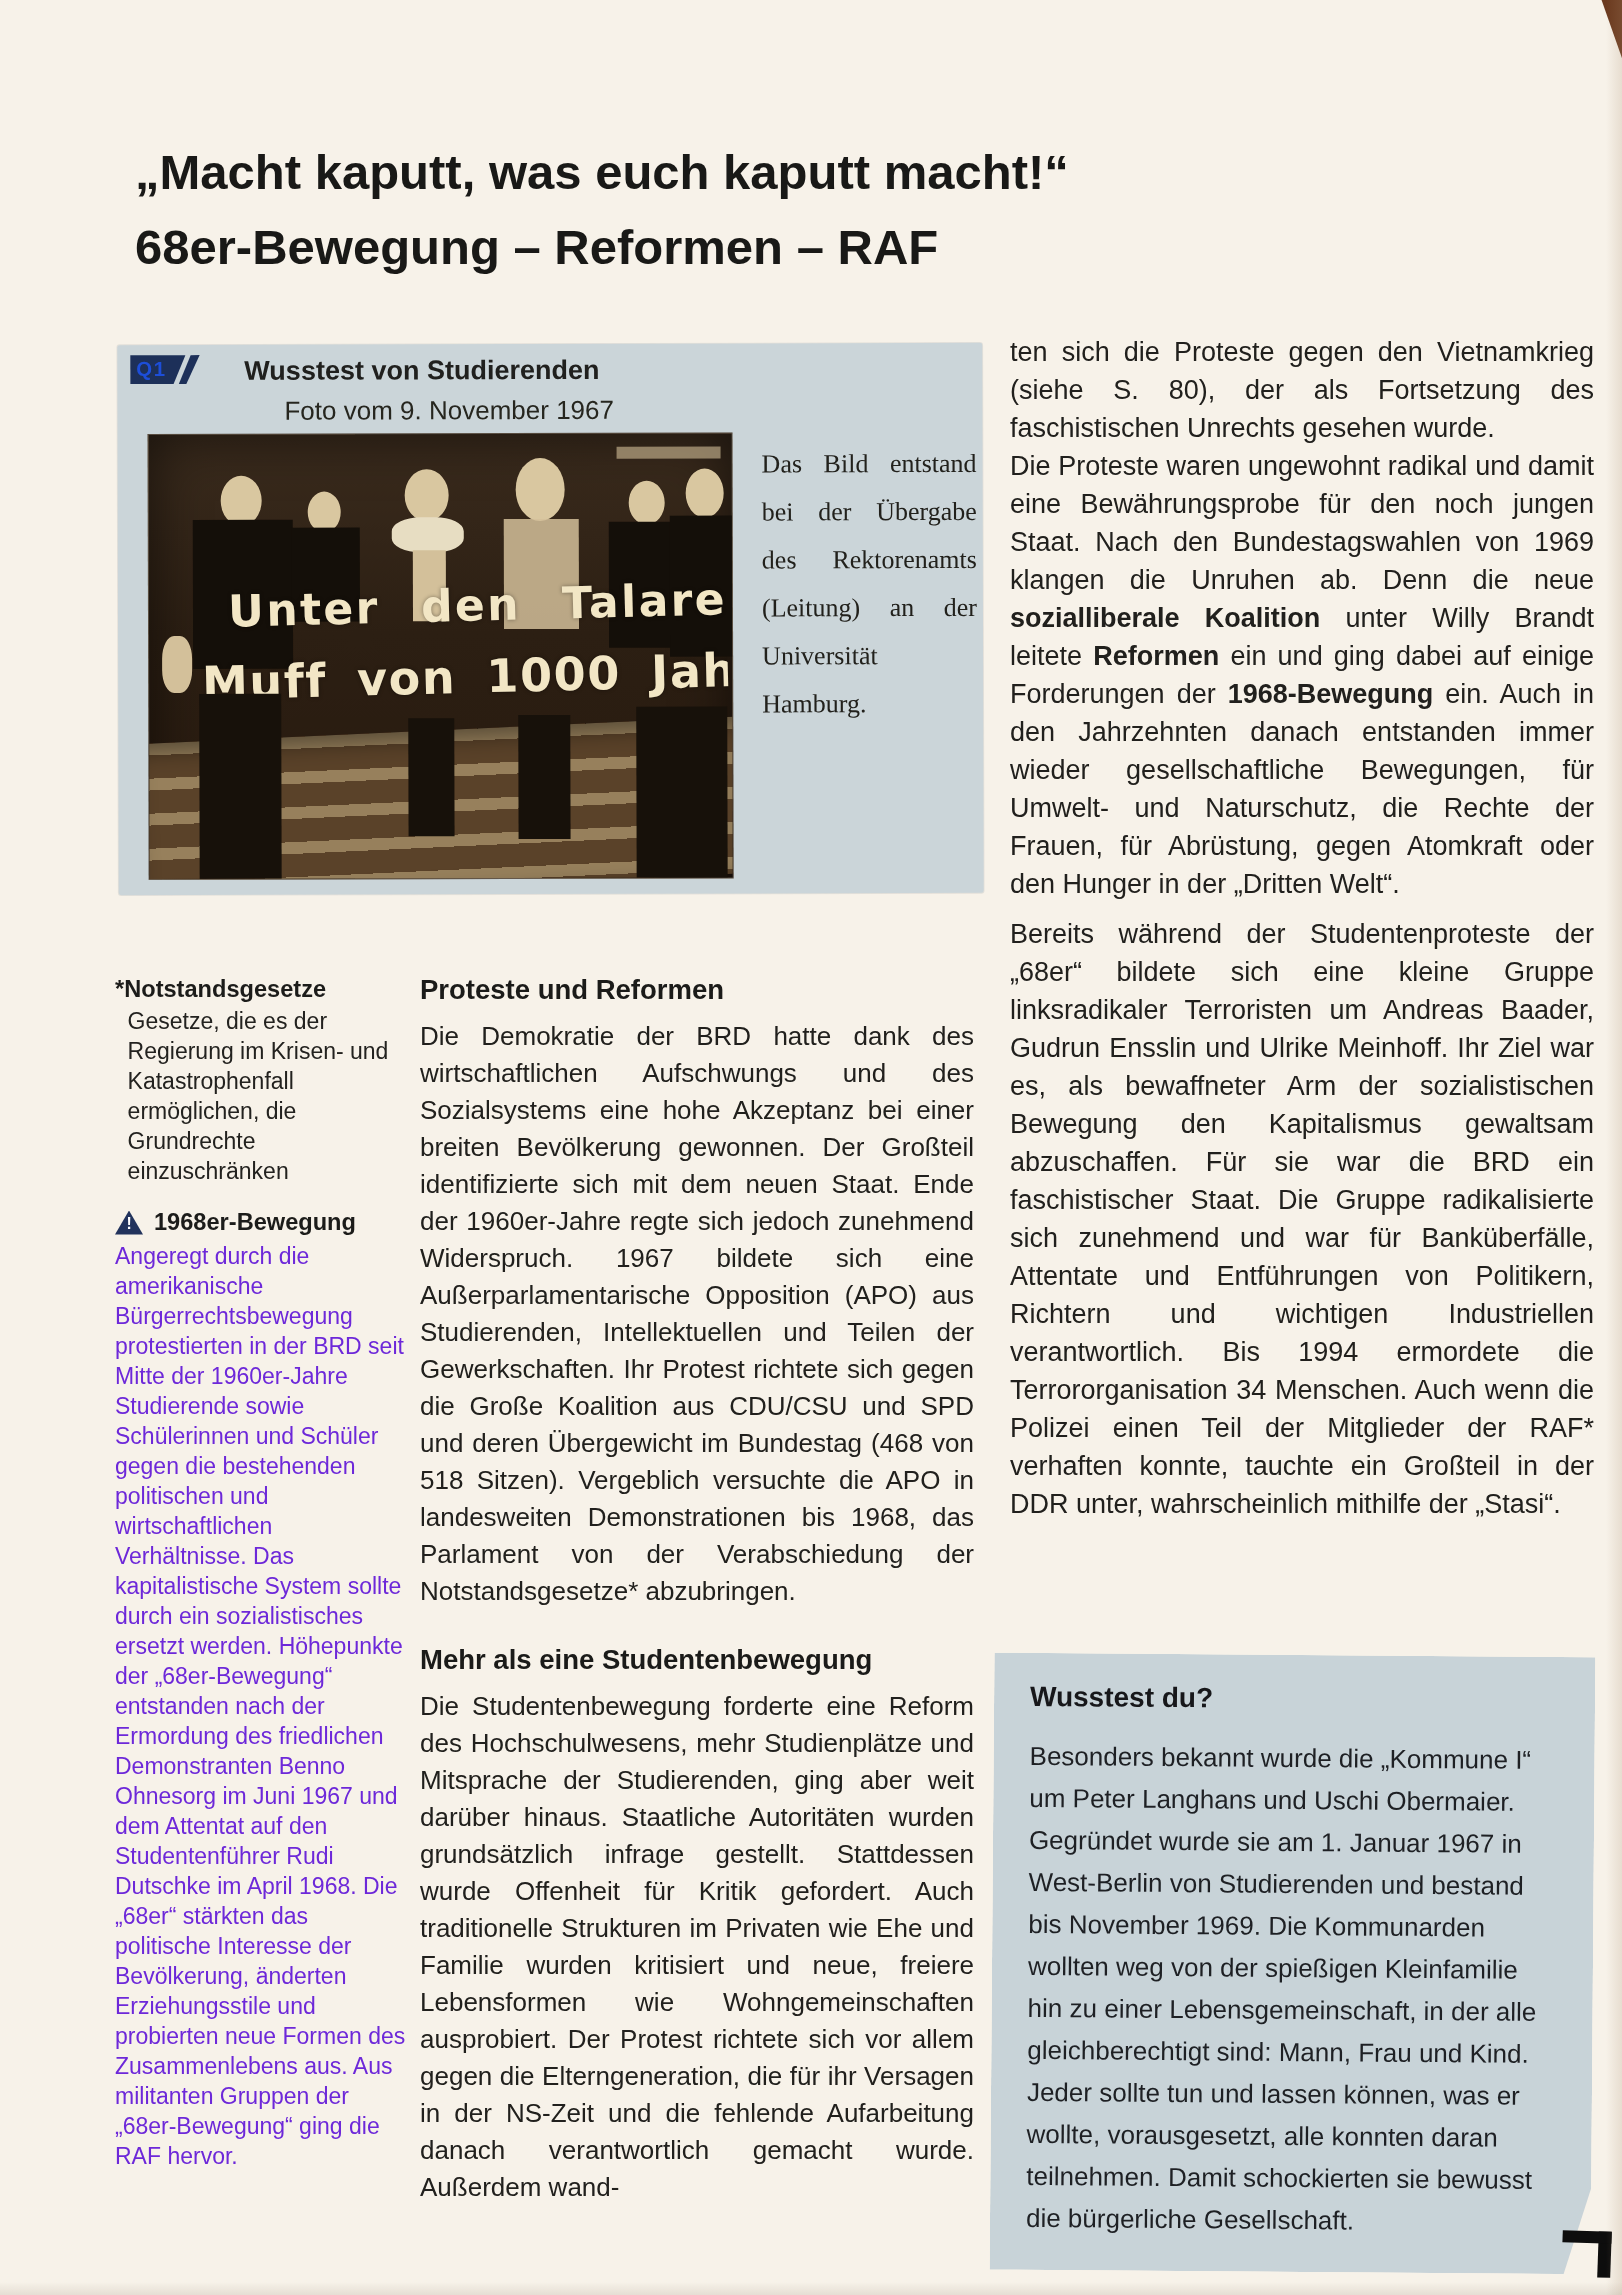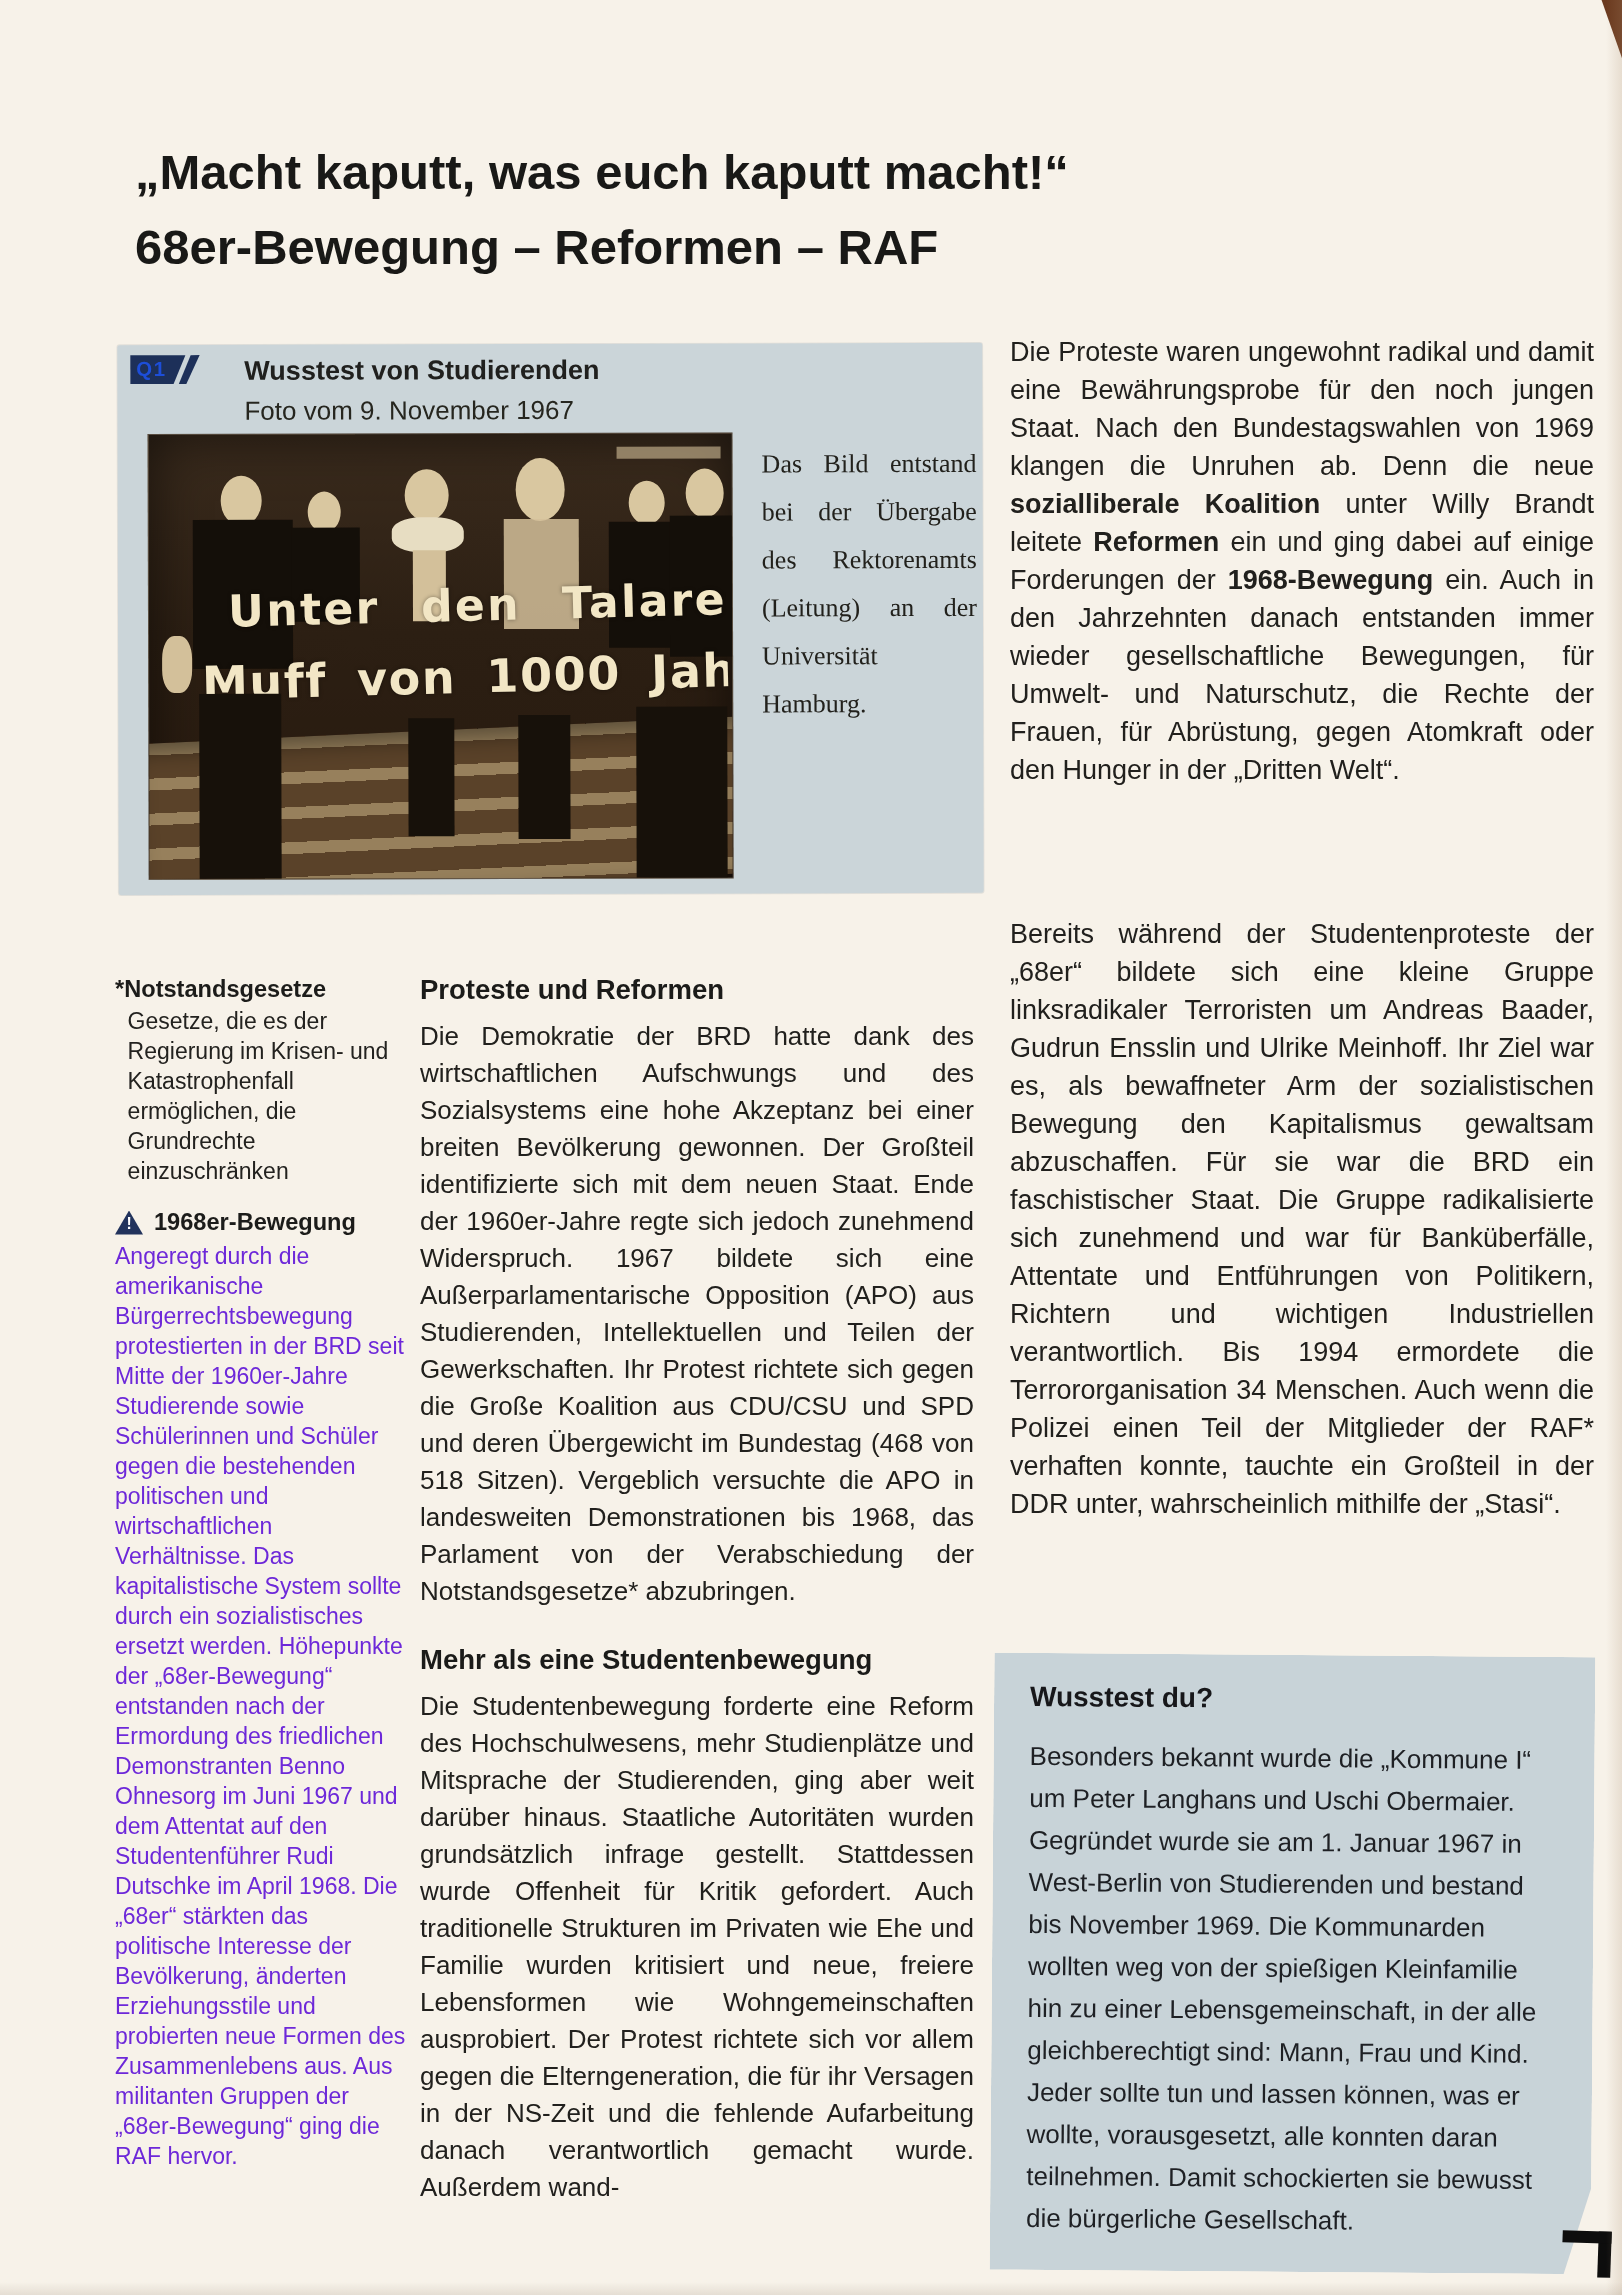--- a/index.html
+++ b/index.html
@@ -29,21 +29,21 @@
     box-shadow:0 0 0 0.8px rgba(120,130,135,.15);}
   .q1badge{position:absolute;left:12.6px;top:10.2px;width:75px;height:29px;}
   .q1badge .main{position:absolute;inset:0;background:#1d3059;
     clip-path:polygon(0 0,74% 0,58% 100%,0 100%);}
   .q1badge .slash{position:absolute;inset:0;background:#1d3059;
     clip-path:polygon(81% 0,93% 0,75% 100%,65% 100%);}
   .q1badge .q1{position:absolute;left:6.3px;top:3.1px;color:#1d4ed8;
     font-size:20.4px;font-weight:bold;letter-spacing:1.6px;}
   .fighead{position:absolute;left:127px;top:6.3px;}
   .fighead .t1{font-size:27px;font-weight:bold;line-height:41px;color:#20201e;}
-  .fighead .t2{font-size:26px;line-height:39px;color:#26261f;}
+  .fighead .t2{font-size:26px;line-height:39px;color:#26261f;margin-left:40px;}
   .figcap{position:absolute;left:644px;top:97px;width:215px;
     font-family:"Liberation Serif",serif;font-size:26px;line-height:48px;
     text-align:justify;color:#22211c;}
 
   
   .photo{position:absolute;left:30px;top:89px;width:583px;height:444px;overflow:hidden;
     background:linear-gradient(180deg,#3a2b1d 0%,#2c1f13 45%,#27190e 100%);
     box-shadow:inset 0 0 55px rgba(0,0,0,.6);border:1.6px solid rgba(235,230,215,.25);}
   .photo .head{position:absolute;background:#d9c7a0;border-radius:50%;}
   .photo .body-dark{position:absolute;background:#140f09;}
@@ -178,20 +178,21 @@
     <h3 class="sec-h">Proteste und Reformen</h3>
     <p class="bodytxt">Die Demokratie der BRD hatte dank des wirtschaftlichen Aufschwungs und des Sozialsystems eine hohe Akzeptanz bei einer breiten Bevölkerung gewonnen. Der Großteil identifizierte sich mit dem neuen Staat. Ende der 1960er-Jahre regte sich jedoch zunehmend Widerspruch. 1967 bildete sich eine Außerparlamentarische Opposition (APO) aus Studierenden, Intellektuellen und Teilen der Gewerkschaften. Ihr Protest richtete sich gegen die Große Koalition aus CDU/CSU und SPD und deren Übergewicht im Bundestag (468 von 518 Sitzen). Vergeblich versuchte die APO in landesweiten Demonstrationen bis 1968, das Parlament von der Verabschiedung der Notstandsgesetze* abzubringen.</p>
   </div>
 
   <div class="mid2">
     <h3 class="sec-h">Mehr als eine Studentenbewegung</h3>
     <p class="bodytxt">Die Studentenbewegung forderte eine Reform des Hochschulwesens, mehr Studienplätze und Mitsprache der Studierenden, ging aber weit darüber hinaus. Staatliche Autoritäten wurden grundsätzlich infrage gestellt. Stattdessen wurde Offenheit für Kritik gefordert. Auch traditionelle Strukturen im Privaten wie Ehe und Familie wurden kritisiert und neue, freiere Lebensformen wie Wohngemeinschaften ausprobiert. Der Protest richtete sich vor allem gegen die Elterngeneration, die für ihr Versagen in der NS-Zeit und die fehlende Aufarbeitung danach verantwortlich gemacht wurde. Außerdem wand-</p>
   </div>
 
   <div class="rc1">
+    <p>ten sich die Proteste gegen den Vietnamkrieg (siehe S. 80), der als Fortsetzung des faschistischen Unrechts gesehen wurde.</p>
     <p><span>Die Proteste waren ungewohnt radikal und damit eine Bewährungsprobe für den noch jungen Staat. Nach den Bundestagswahlen von 1969 klangen die Unruhen ab. Denn die neue </span><b>sozialliberale Koalition</b><span> unter Willy Brandt leitete </span><b>Reformen</b><span> ein und ging dabei auf einige Forderungen der </span><b>1968-Bewegung</b><span> ein. Auch in den Jahrzehnten danach entstanden immer wieder gesellschaftliche Bewegungen, für Umwelt- und Naturschutz, die Rechte der Frauen, für Abrüstung, gegen Atomkraft oder den Hunger in der „Dritten Welt“.</span></p>
   </div>
 
   <div class="terror">
     <p>Bereits während der Studentenproteste der „68er“ bildete sich eine kleine Gruppe linksradikaler Terroristen um Andreas Baader, Gudrun Ensslin und Ulrike Meinhoff. Ihr Ziel war es, als bewaffneter Arm der sozialistischen Bewegung den Kapitalismus gewaltsam abzuschaffen. Für sie war die BRD ein faschistischer Staat. Die Gruppe radikalisierte sich zunehmend und war für Banküberfälle, Attentate und Entführungen von Politikern, Richtern und wichtigen Industriellen verantwortlich. Bis 1994 ermordete die Terrororganisation 34 Menschen. Auch wenn die Polizei einen Teil der Mitglieder der RAF* verhaften konnte, tauchte ein Großteil in der DDR unter, wahrscheinlich mithilfe der „Stasi“.</p>
   </div>
 
   <div class="wbox">
     <h3 class="wh">Wusstest du?</h3>
     <p>Besonders bekannt wurde die „Kommune I“ um Peter Langhans und Uschi Obermaier. Gegründet wurde sie am 1. Januar 1967 in West-Berlin von Studierenden und bestand bis November 1969. Die Kommunarden wollten weg von der spießigen Kleinfamilie hin zu einer Lebensgemeinschaft, in der alle gleichberechtigt sind: Mann, Frau und Kind. Jeder sollte tun und lassen können, was er wollte, vorausgesetzt, alle konnten daran teilnehmen. Damit schockierten sie bewusst die bürgerliche Gesellschaft.</p>

